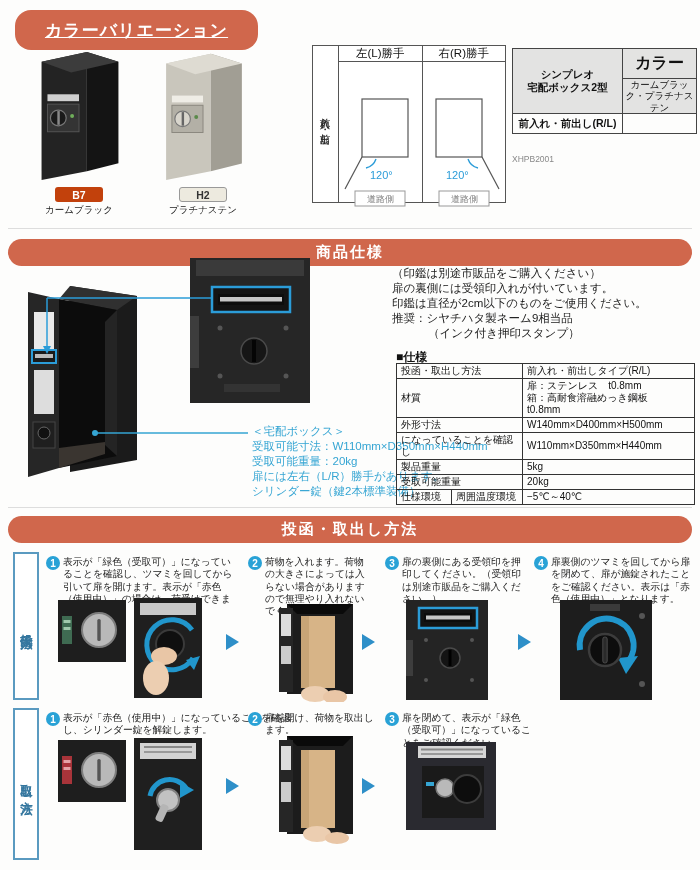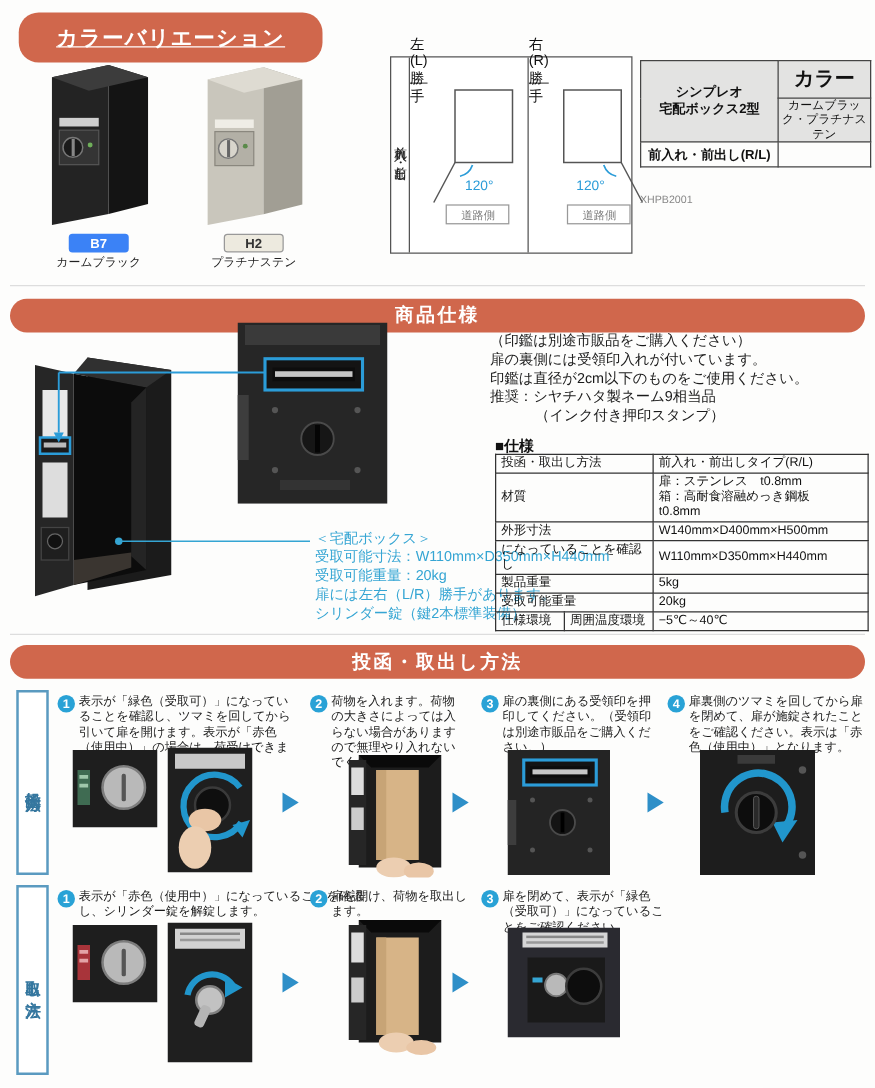--- a/index.html
+++ b/index.html
@@ -10,32 +10,32 @@
           display:flex; align-items:center; justify-content:center; border-radius:16px; }
   .pill-s1 { left:15px; top:10px; width:243px; height:40px; font-size:17px; letter-spacing:1px;text-decoration:underline; }
   .pill-wide { left:8px; top:239px; width:684px; height:27px; font-size:15px; letter-spacing:2px; }
   .pill-wide3 { left:8px; top:516px; width:684px; height:27px; font-size:15px; letter-spacing:2px; }
 
   .divider { position:absolute; left:8px; width:684px; height:1px; background:#ddd; }
 
   .prod { position:absolute; width:110px; display:flex; flex-direction:column; align-items:center; }
   .swatch { width:48px; height:15px; border-radius:3px; font-size:10.5px; font-weight:bold;
             display:flex; align-items:center; justify-content:center; margin-top:4px; }
-  .swatch-dark { background:#3b82f6; color:#fff; }
+  .swatch-dark { background:#c2410c; color:#fff; }
   .swatch-light { background:#edeadf; color:#333; border:1px solid #999; }
   .prod-name { font-size:9.5px; color:#222; margin-top:2px; }
 
   .diagram { position:absolute; left:312px; top:45px; width:194px; height:158px;
              border:1px solid #555; display:flex; background:#fff; }
   .diagram-side { width:26px; border-right:1px solid #555; display:flex;
                   align-items:center; justify-content:center; }
   .vtext { writing-mode:vertical-rl; text-orientation:upright; }
   .diagram-side span { font-size:10.5px; color:#222; letter-spacing:1px; }
   .diagram-main { flex:1; display:flex; }
-  .dcol { flex:1; display:flex; flex-direction:row; }
+  .dcol { flex:1; display:flex; flex-direction:column;gap:25px; }
   .dcol + .dcol { border-left:1px solid #555; }
   .dhead { height:21px; border-bottom:1px solid #555; font-size:11.5px; color:#111;
            display:flex; align-items:center; justify-content:center; }
   .dcell { flex:1; display:flex; align-items:center; justify-content:center; }
 
   .model-table { position:absolute; left:512px; top:48px; width:184px;
                  border-collapse:collapse; table-layout:fixed; }
   .model-table td { border:1px solid #444; text-align:center; vertical-align:middle; color:#111; }
   .model-table .gray { background:#e3e3e2; }
   .mt-name { font-size:10.5px; font-weight:bold; white-space:pre-line; line-height:1.25; }

